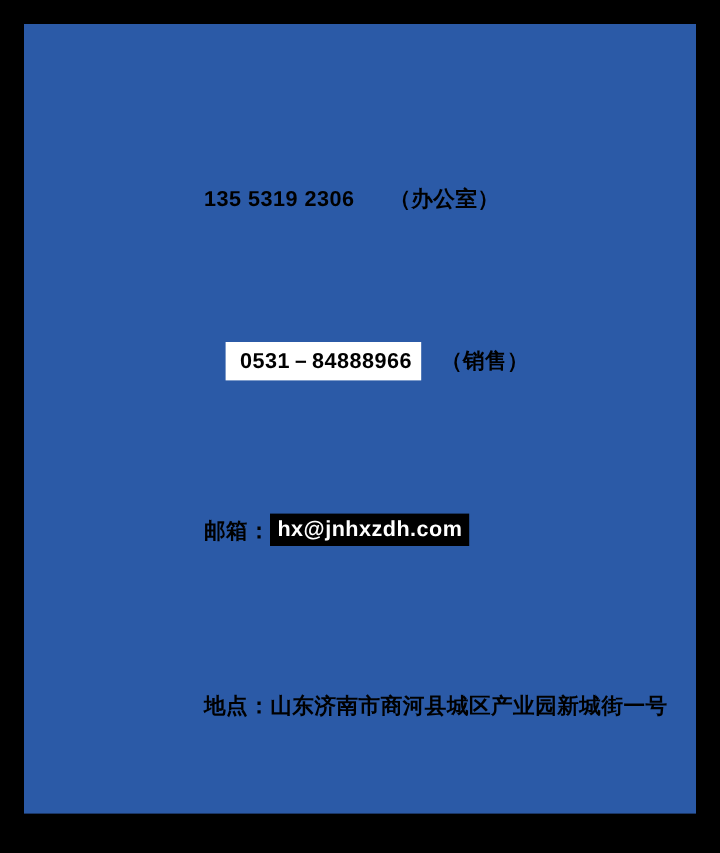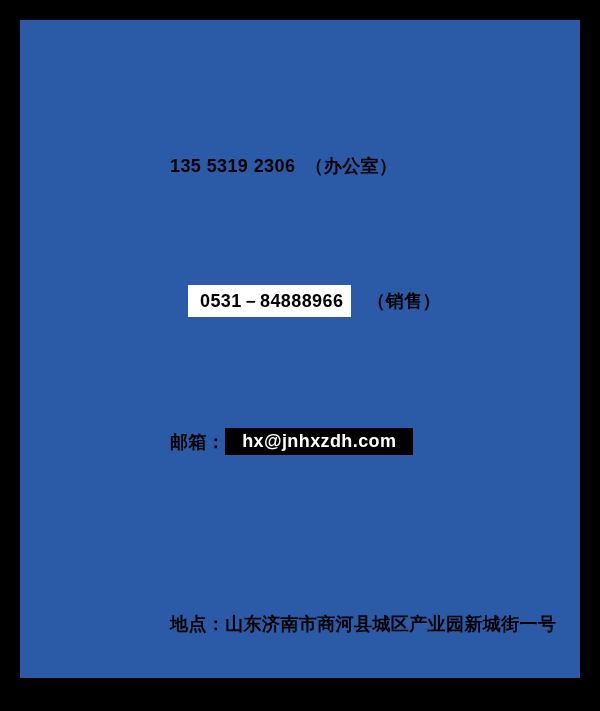--- a/index.html
+++ b/index.html
@@ -35,21 +35,21 @@
     white-space: nowrap;
     letter-spacing: 0.4px;
     display: flex;
     align-items: center;
   }
   .office-line {
     left: 150px;
     top: 134px;
   }
   .office-line .office-label {
-    margin-left: 10px;
+    margin-left: 29px;
   }
   .sales-line {
     left: 148px;
     top: 265px;
     padding-left: 20px;
   }
   .hl-white {
     display: inline-block;
     background: var(--highlight-white, #FFFFFF);
     color: var(--text-dark, #000000);
@@ -60,26 +60,25 @@
     margin-left: 16px;
   }
   .email-line {
     left: 150px;
     top: 408px;
   }
   .hl-black {
     display: inline-block;
     background: var(--highlight-black, #000000);
     color: var(--text-light, #FFFFFF);
-    padding: 3px 17px;
+    padding: 3px 6px;
   }
   .address-line {
     left: 150px;
     top: 556px;
-    margin-top: 36px;
   }
 </style>
 </head>
 <body>
 
 <div class="frame">
   <div class="panel">
 
     <div class="line office-line">
       <span class="office-number">135 5319 2306</span>

